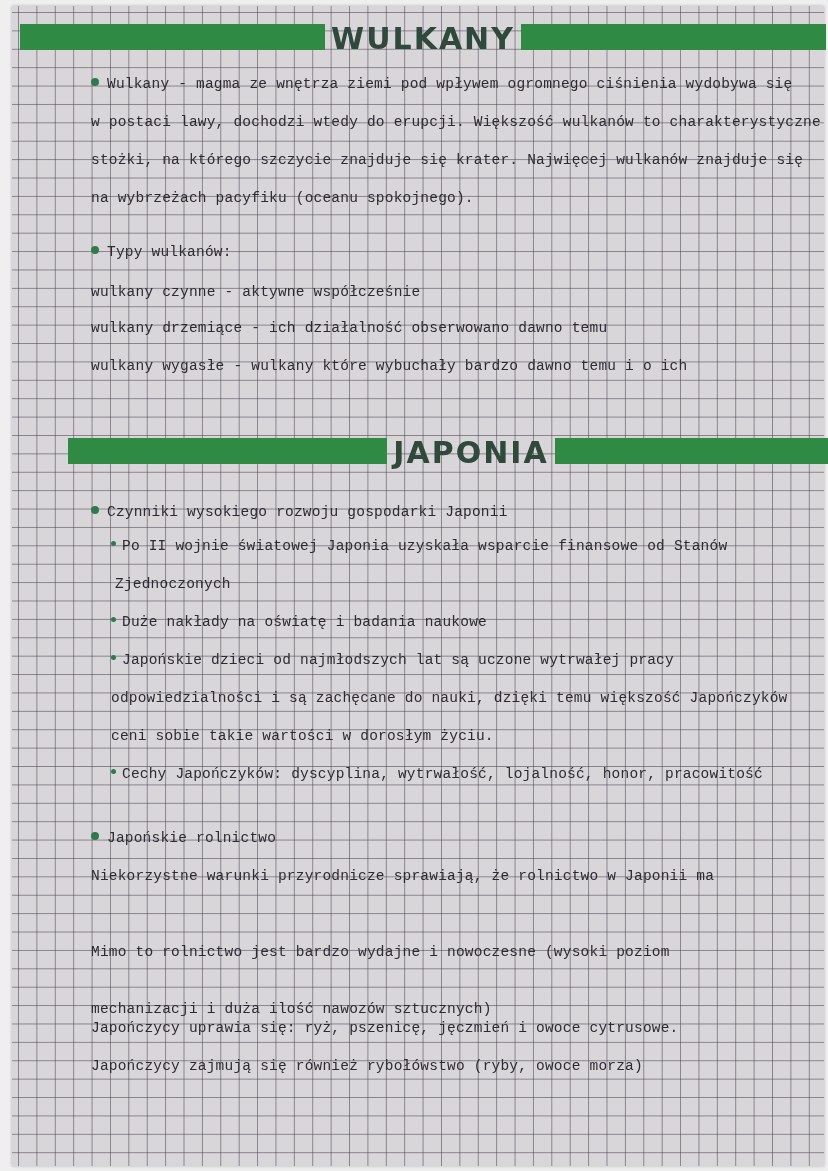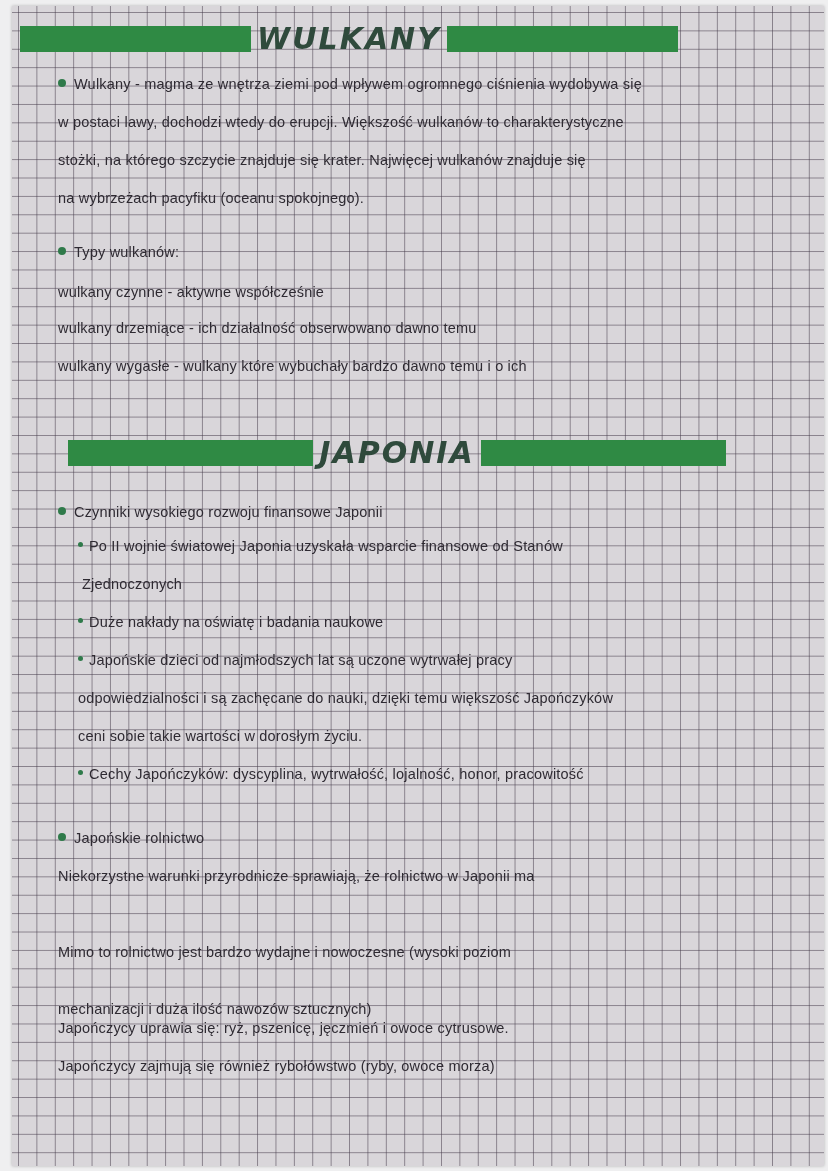--- a/index.html
+++ b/index.html
@@ -8,35 +8,35 @@
       position: absolute; left: 12px; top: 6px; width: 812px; height: 1160px;
       background-color: #d9d6da;
       background-image:
         linear-gradient(to right, rgba(70,60,75,0.55) 1px, transparent 1px),
         linear-gradient(to bottom, rgba(70,60,75,0.55) 1px, transparent 1px);
       background-size: 18.4px 18.4px;
       background-position: 6px 6px;
       box-shadow: 0 0 3px rgba(0,0,0,0.25);
     }
     .banner {
-      position: absolute; left: 8px; width: 658px; height: 30px;
-      display: flex; align-items: center; font-style: italic;
+      position: absolute; left: 8px; width: 806px; height: 30px;
+      display: flex; 
     }
     .banner .bar { height: 26px; background: #2f8a44; flex: 1; }
     .banner .bar.left { margin-right: 4px; }
     .banner .bar.right { margin-left: 4px; }
     .banner .title {
       font-family: "DejaVu Sans", sans-serif; font-weight: bold;
       font-size: 30px; letter-spacing: 2px; color: #2f4a3c;
       line-height: 30px; padding: 0 2px;
     }
     .line {
-      position: absolute; font-family: Liberation Sans, sans-serif;
+      position: absolute; font-family: Liberation Mono, monospace;
       font-size: 14.5px; color: #2e2a32; white-space: nowrap;
-      letter-spacing: 0.2px; line-height: 20px;
+      letter-spacing: 0.2px; line-height: 20px; margin-left: 33px;
     }
     .dot {
       display: inline-block; width: 8px; height: 8px; border-radius: 50%;
       background: #2f7a4a; margin-right: 8px; vertical-align: middle;
       position: relative; top: -2px;
     }
     .dot.small { width: 5px; height: 5px; margin-right: 6px; top: -3px; }
   </style>
 </head>
 <body>
@@ -58,21 +58,21 @@
   <div class="line" style="left:46px; top:276px;">wulkany czynne - aktywne współcześnie</div>
   <div class="line" style="left:46px; top:312px;">wulkany drzemiące - ich działalność obserwowano dawno temu</div>
   <div class="line" style="left:46px; top:350px;">wulkany wygasłe - wulkany które wybuchały bardzo dawno temu i o ich</div>
 
   <div class="banner" style="top:432px;margin-left:48px;">
     <div class="bar left"></div>
     <div class="title">JAPONIA</div>
     <div class="bar right"></div>
   </div>
 
-  <div class="line" style="left:46px; top:496px;"><span class="dot"></span><span>Czynniki wysokiego rozwoju finansowe Japonii</span></div>
+  <div class="line" style="left:46px; top:496px;"><span class="dot"></span><span>Czynniki wysokiego rozwoju gospodarki Japonii</span></div>
   <div class="line" style="left:66px; top:530px;"><span class="dot small"></span><span>Po II wojnie światowej Japonia uzyskała wsparcie finansowe od Stanów</span></div>
   <div class="line" style="left:70px; top:568px;">Zjednoczonych</div>
   <div class="line" style="left:66px; top:606px;"><span class="dot small"></span><span>Duże nakłady na oświatę i badania naukowe</span></div>
   <div class="line" style="left:66px; top:644px;"><span class="dot small"></span><span>Japońskie dzieci od najmłodszych lat są uczone wytrwałej pracy</span></div>
   <div class="line" style="left:66px; top:682px;">odpowiedzialności i są zachęcane do nauki, dzięki temu większość Japończyków</div>
   <div class="line" style="left:66px; top:758px;"><span class="dot small"></span><span>Cechy Japończyków: dyscyplina, wytrwałość, lojalność, honor, pracowitość</span></div>
   <div class="line" style="left:66px; top:720px;">ceni sobie takie wartości w dorosłym życiu.</div>
 
   <div class="line" style="left:46px; top:822px;"><span class="dot"></span><span>Japońskie rolnictwo</span></div>
   <div class="line" style="left:46px; top:860px;">Niekorzystne warunki przyrodnicze sprawiają, że rolnictwo w Japonii ma</div>

